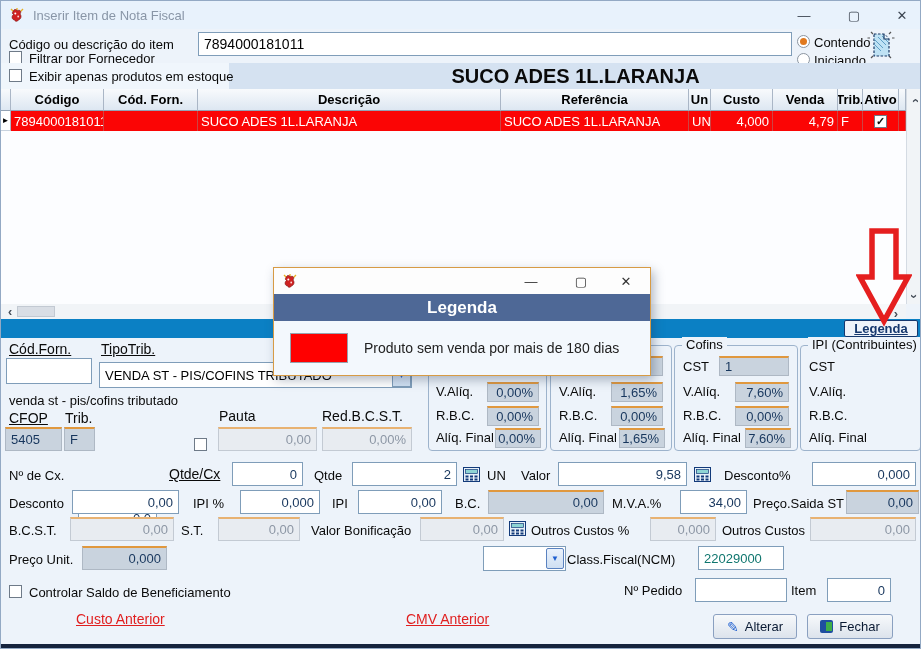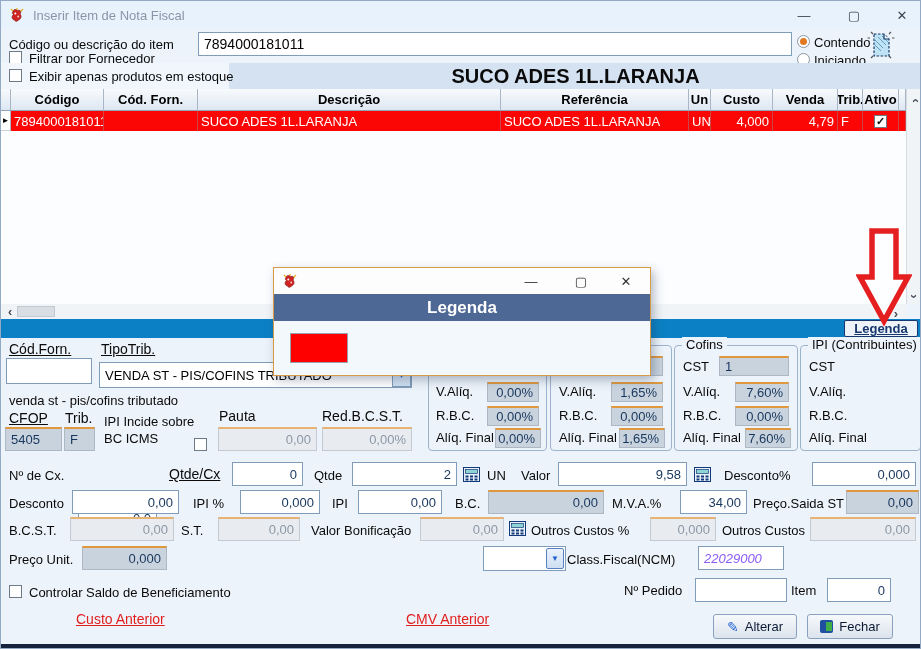--- a/index.html
+++ b/index.html
@@ -111,21 +111,20 @@
 
   <div class="lbl lbl14 u" style="left:8px;top:340px;">Cód.Forn.</div>
   <div class="lbl lbl14 u" style="left:100px;top:340px;">TipoTrib.</div>
   <div class="inp" style="left:5px;top:357px;width:86px;height:26px;"></div>
   <div class="inp" style="left:98px;top:361px;width:313px;height:26px;color:#000;padding-right:22px;">VENDA ST - PIS/COFINS TRIBUTADO</div>
   <div class="abs" style="left:391px;top:362px;width:19px;height:24px;background:linear-gradient(#eaf2fc,#cfdff2);border:1px solid #7f9db9;box-sizing:border-box;display:flex;align-items:center;justify-content:center;font-size:8px;color:#1f5fd0;">▼</div>
   <div class="lbl" style="left:8px;top:392px;">venda st - pis/cofins tributado</div>
 
   <div class="lbl lbl14 u" style="left:8px;top:409px;">CFOP</div>
   <div class="lbl lbl14" style="left:64px;top:409px;">Trib.</div>
-  <div class="lbl" style="left:103px;top:412px;width:96px;white-space:normal;line-height:17px;">IPI Incide sobre BC ICMS</div>
   <div class="chk" style="left:193px;top:437px;"></div>
   <div class="lbl lbl14" style="left:218px;top:407px;">Pauta</div>
   <div class="lbl lbl14" style="left:321px;top:407px;">Red.B.C.S.T.</div>
   <div class="inp dis" style="left:4px;top:426px;width:57px;">5405</div>
   <div class="inp dis" style="left:63px;top:426px;width:31px;">F</div>
   <div class="inp dis2 num" style="left:217px;top:426px;width:99px;">0,00</div>
   <div class="inp dis2 num" style="left:321px;top:426px;width:90px;">0,00%</div>
 
   <div class="panel" style="left:427px;top:344px;width:117px;height:104px;">
     <div class="lbl" style="left:7px;top:38px;">V.Alíq.</div>
@@ -233,21 +232,21 @@
   <div class="lbl" style="left:530px;top:522px;">Outros Custos %</div>
   <div class="inp dis2 num" style="left:649px;top:516px;width:66px;">0,000</div>
   <div class="lbl" style="left:721px;top:522px;">Outros Custos</div>
   <div class="inp dis2 num" style="left:809px;top:516px;width:106px;">0,00</div>
 
   <div class="lbl" style="left:8px;top:551px;">Preço Unit.</div>
   <div class="inp dis num" style="left:81px;top:545px;width:85px;">0,000</div>
   <div class="inp" style="left:482px;top:545px;width:83px;height:25px;padding-right:20px;"></div>
   <div class="abs" style="left:545px;top:547px;width:18px;height:21px;background:linear-gradient(#eaf2fc,#cfdff2);border:1px solid #5a82c0;border-radius:2px;box-sizing:border-box;display:flex;align-items:center;justify-content:center;font-size:8px;color:#1f5fd0;">▼</div>
   <div class="lbl" style="left:566px;top:551px;">Class.Fiscal(NCM)</div>
-  <div class="inp" style="left:697px;top:545px;width:86px;color:#8b5cf6;font-style:italic;">22029000</div>
+  <div class="inp" style="left:697px;top:545px;width:86px;color:#0f766e;">22029000</div>
 
   <div class="chk" style="left:8px;top:584px;"></div>
   <div class="lbl" style="left:28px;top:584px;">Controlar Saldo de Beneficiamento</div>
   <div class="lbl" style="left:623px;top:582px;">Nº Pedido</div>
   <div class="inp" style="left:694px;top:577px;width:92px;"></div>
   <div class="lbl" style="left:790px;top:582px;">Item</div>
   <div class="inp num" style="left:826px;top:577px;width:64px;">0</div>
   <div class="link" style="left:75px;top:610px;">Custo Anterior</div>
   <div class="link" style="left:405px;top:610px;">CMV Anterior</div>
   <div class="btn" style="left:712px;top:613px;width:84px;">
@@ -269,20 +268,21 @@
       <path d="M5 4 C3.5 2.5 8 1.5 8 4 C10.5 2 13 4.5 11 7 C13 9 12 12.5 9 13 C9.5 14.5 5.5 15 6 13 C3 13 2 9.5 4.5 7.5 C2.5 6.5 3.5 4 5 4 Z" fill="#cf2222" stroke="#7a0f0f" stroke-width="0.6"></path>
       <circle cx="6.3" cy="6.5" r="1" fill="#fff"></circle>
         <circle cx="9.2" cy="9.5" r="0.9" fill="#ffd9d9"></circle>
     </svg>
     <div class="dlgbtn" style="left:243px;">—</div>
     <div class="dlgbtn" style="left:293px;">▢</div>
     <div class="dlgbtn" style="left:338px;">✕</div>
     <div class="abs" style="left:0;top:26px;width:376px;height:27px;background:#4e6896;display:flex;align-items:center;justify-content:center;font-size:17px;font-weight:bold;color:#fff;">Legenda</div>
     <div class="abs" style="left:0;top:53px;width:376px;height:54px;background:#f3f8fd;">
       <div class="abs" style="left:16px;top:12px;width:58px;height:30px;background:#ff0000;border:1px solid #97a2ae;box-sizing:border-box;"></div>
+      <div class="abs" style="left:90px;top:0;height:54px;display:flex;align-items:center;font-size:14px;color:#222;">Produto sem venda por mais de 180 dias</div>
     </div>
   </div>
 
   <svg class="abs" style="left:855px;top:226px;z-index:60;pointer-events:none;" width="56" height="100" viewBox="0 0 56 100">
     <polygon points="16,4 40,4 40,50 52,50 28,94 4,50 16,50" fill="rgba(255,255,255,0.45)" stroke="#e51f1f" stroke-width="5.5" stroke-linejoin="miter"></polygon>
   </svg>
 
 </div>
 
 </body></html>

